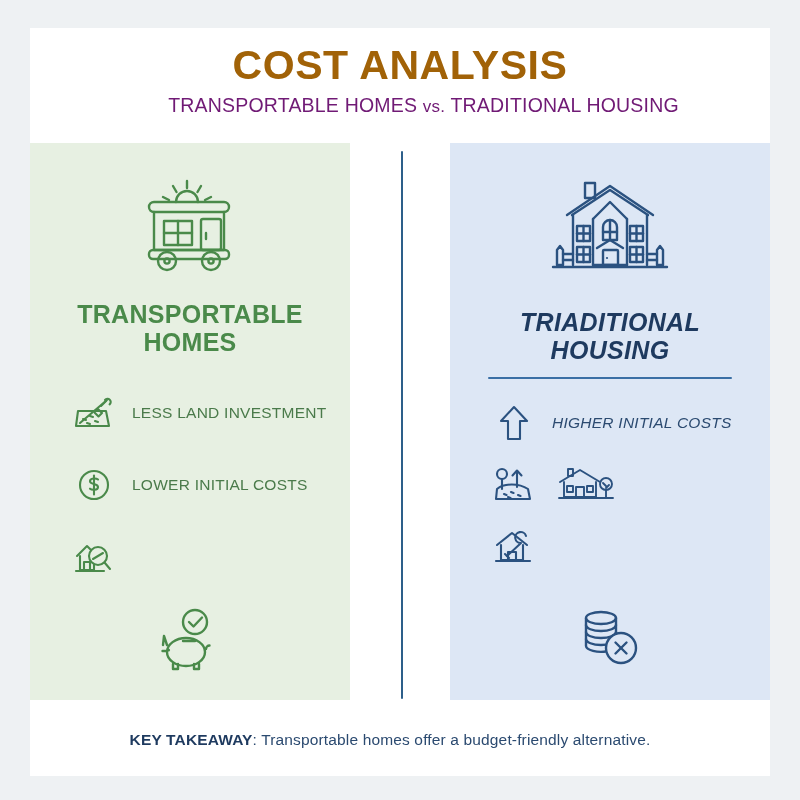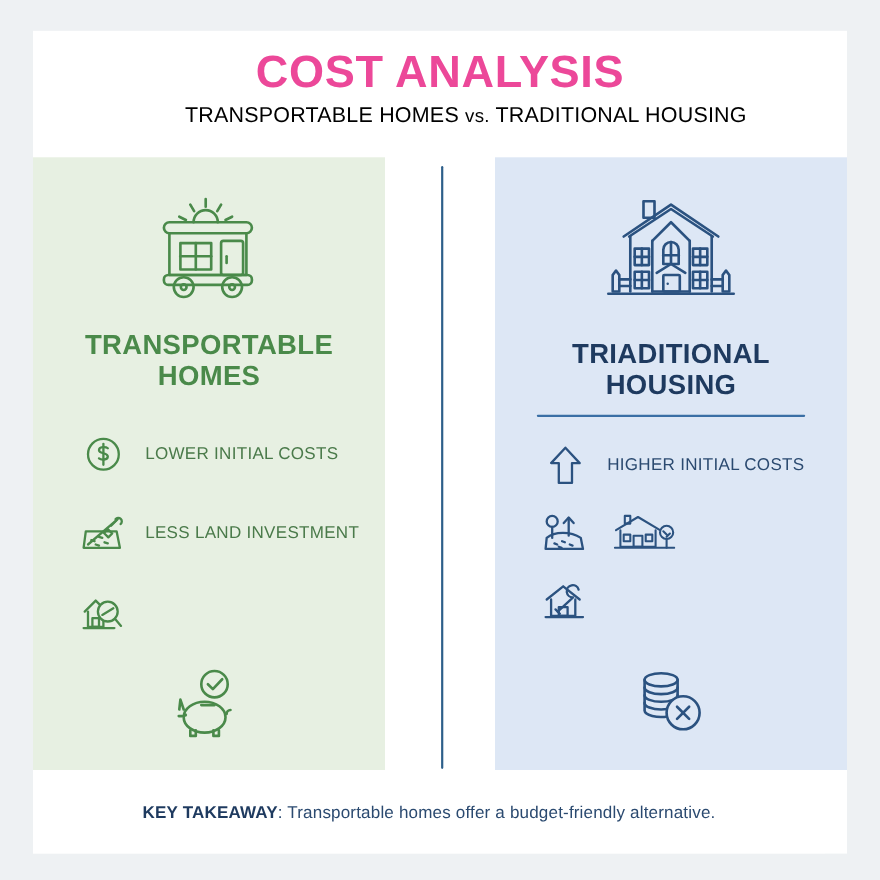--- a/index.html
+++ b/index.html
@@ -32,29 +32,29 @@
   
   .header {
     padding-top: 16px;
     text-align: center;
   }
 
   .title {
     font-size: 41px;
     font-weight: bold;
     letter-spacing: 0.6px;
-    color: #ec4899;
+    color: #a16207;
     line-height: 1.06;
     font-family: "Liberation Sans", sans-serif;
   }
 
   .subtitle {
     margin-top: 7px;
     font-size: 19.5px;
-    color: #000000;
+    color: #701a75;
     letter-spacing: 0.2px;
     white-space: nowrap;
     padding-left: 47px;
   }
   .subtitle .vs {
     text-transform: lowercase;
     font-size: 17px;
   }
 
   
@@ -71,21 +71,21 @@
   .panel {
     width: 320px;
     height: 557px;
     padding: 26px 20px 0 20px;
     display: flex;
     flex-direction: column;
     align-items: center;
   }
 
   .panel.green { background: #e7f0e2; }
-  .panel.blue  { background: #dde7f5; }
+  .panel.blue  { background: #dde7f5; font-style: italic; }
 
   .divider-vert {
     position: absolute;
     left: 371px;
     top: 8px;
     width: 2px;
     height: 548px;
     background: #2d5f8a;
     border-radius: 1px;
   }
@@ -237,44 +237,44 @@
         </svg>
       </div>
 
       <div class="panel-title">TRANSPORTABLE HOMES</div>
       <div class="panel-rule"></div>
 
       <div class="features">
 
         <div class="feature">
           <span class="feature-icon">
+            <svg width="40" height="38" viewBox="0 0 40 38" fill="none" stroke="#4a8a4a" stroke-width="2.1" stroke-linecap="round" stroke-linejoin="round">
+
+              <path d="M4 17 h28 l3 15 H2 z"></path>
+              <path d="M9 25 l3 1 M16 22 l3 1 M21 27 l3 1 M13 29 l3 1"></path>
+
+              <path d="M27 12 l5-5"></path>
+              <path d="M31 6 a3.2 3.2 0 1 1 4.6 4.4"></path>
+              <path d="M24 15 l-3.5 3.5 4 4 3.5-3.5z"></path>
+
+              <line x1="6" y1="29" x2="33" y2="6"></line>
+            </svg>
+          </span>
+          <span class="feature-label">LESS LAND INVESTMENT</span>
+        </div>
+
+        <div class="feature">
+          <span class="feature-icon">
             <svg width="36" height="36" viewBox="0 0 36 36" fill="none" stroke="#4a8a4a" stroke-width="2.1" stroke-linecap="round" stroke-linejoin="round">
               <circle cx="18" cy="18" r="14"></circle>
               <path d="M22 12.5 c-1.6-1.4-8-1.9-8 1.8 0 3.4 8 2.1 8 5.6 0 3.7-6.4 3.2-8 1.8"></path>
               <line x1="18" y1="8.5" x2="18" y2="27.5"></line>
             </svg>
           </span>
           <span class="feature-label">LOWER INITIAL COSTS</span>
-        </div>
-
-        <div class="feature">
-          <span class="feature-icon">
-            <svg width="40" height="38" viewBox="0 0 40 38" fill="none" stroke="#4a8a4a" stroke-width="2.1" stroke-linecap="round" stroke-linejoin="round">
-
-              <path d="M4 17 h28 l3 15 H2 z"></path>
-              <path d="M9 25 l3 1 M16 22 l3 1 M21 27 l3 1 M13 29 l3 1"></path>
-
-              <path d="M27 12 l5-5"></path>
-              <path d="M31 6 a3.2 3.2 0 1 1 4.6 4.4"></path>
-              <path d="M24 15 l-3.5 3.5 4 4 3.5-3.5z"></path>
-
-              <line x1="6" y1="29" x2="33" y2="6"></line>
-            </svg>
-          </span>
-          <span class="feature-label">LESS LAND INVESTMENT</span>
         </div>
 
         <div class="feature">
           <span class="feature-icon">
             <svg width="40" height="38" viewBox="0 0 40 38" fill="none" stroke="#4a8a4a" stroke-width="2.1" stroke-linecap="round" stroke-linejoin="round">
 
               <path d="M3 18 L13 8 l10 10"></path>
               <path d="M6 18 v14 h14 v-14"></path>
               <rect x="10" y="24" width="6" height="8"></rect>
               <line x1="2" y1="33" x2="30" y2="33"></line>

